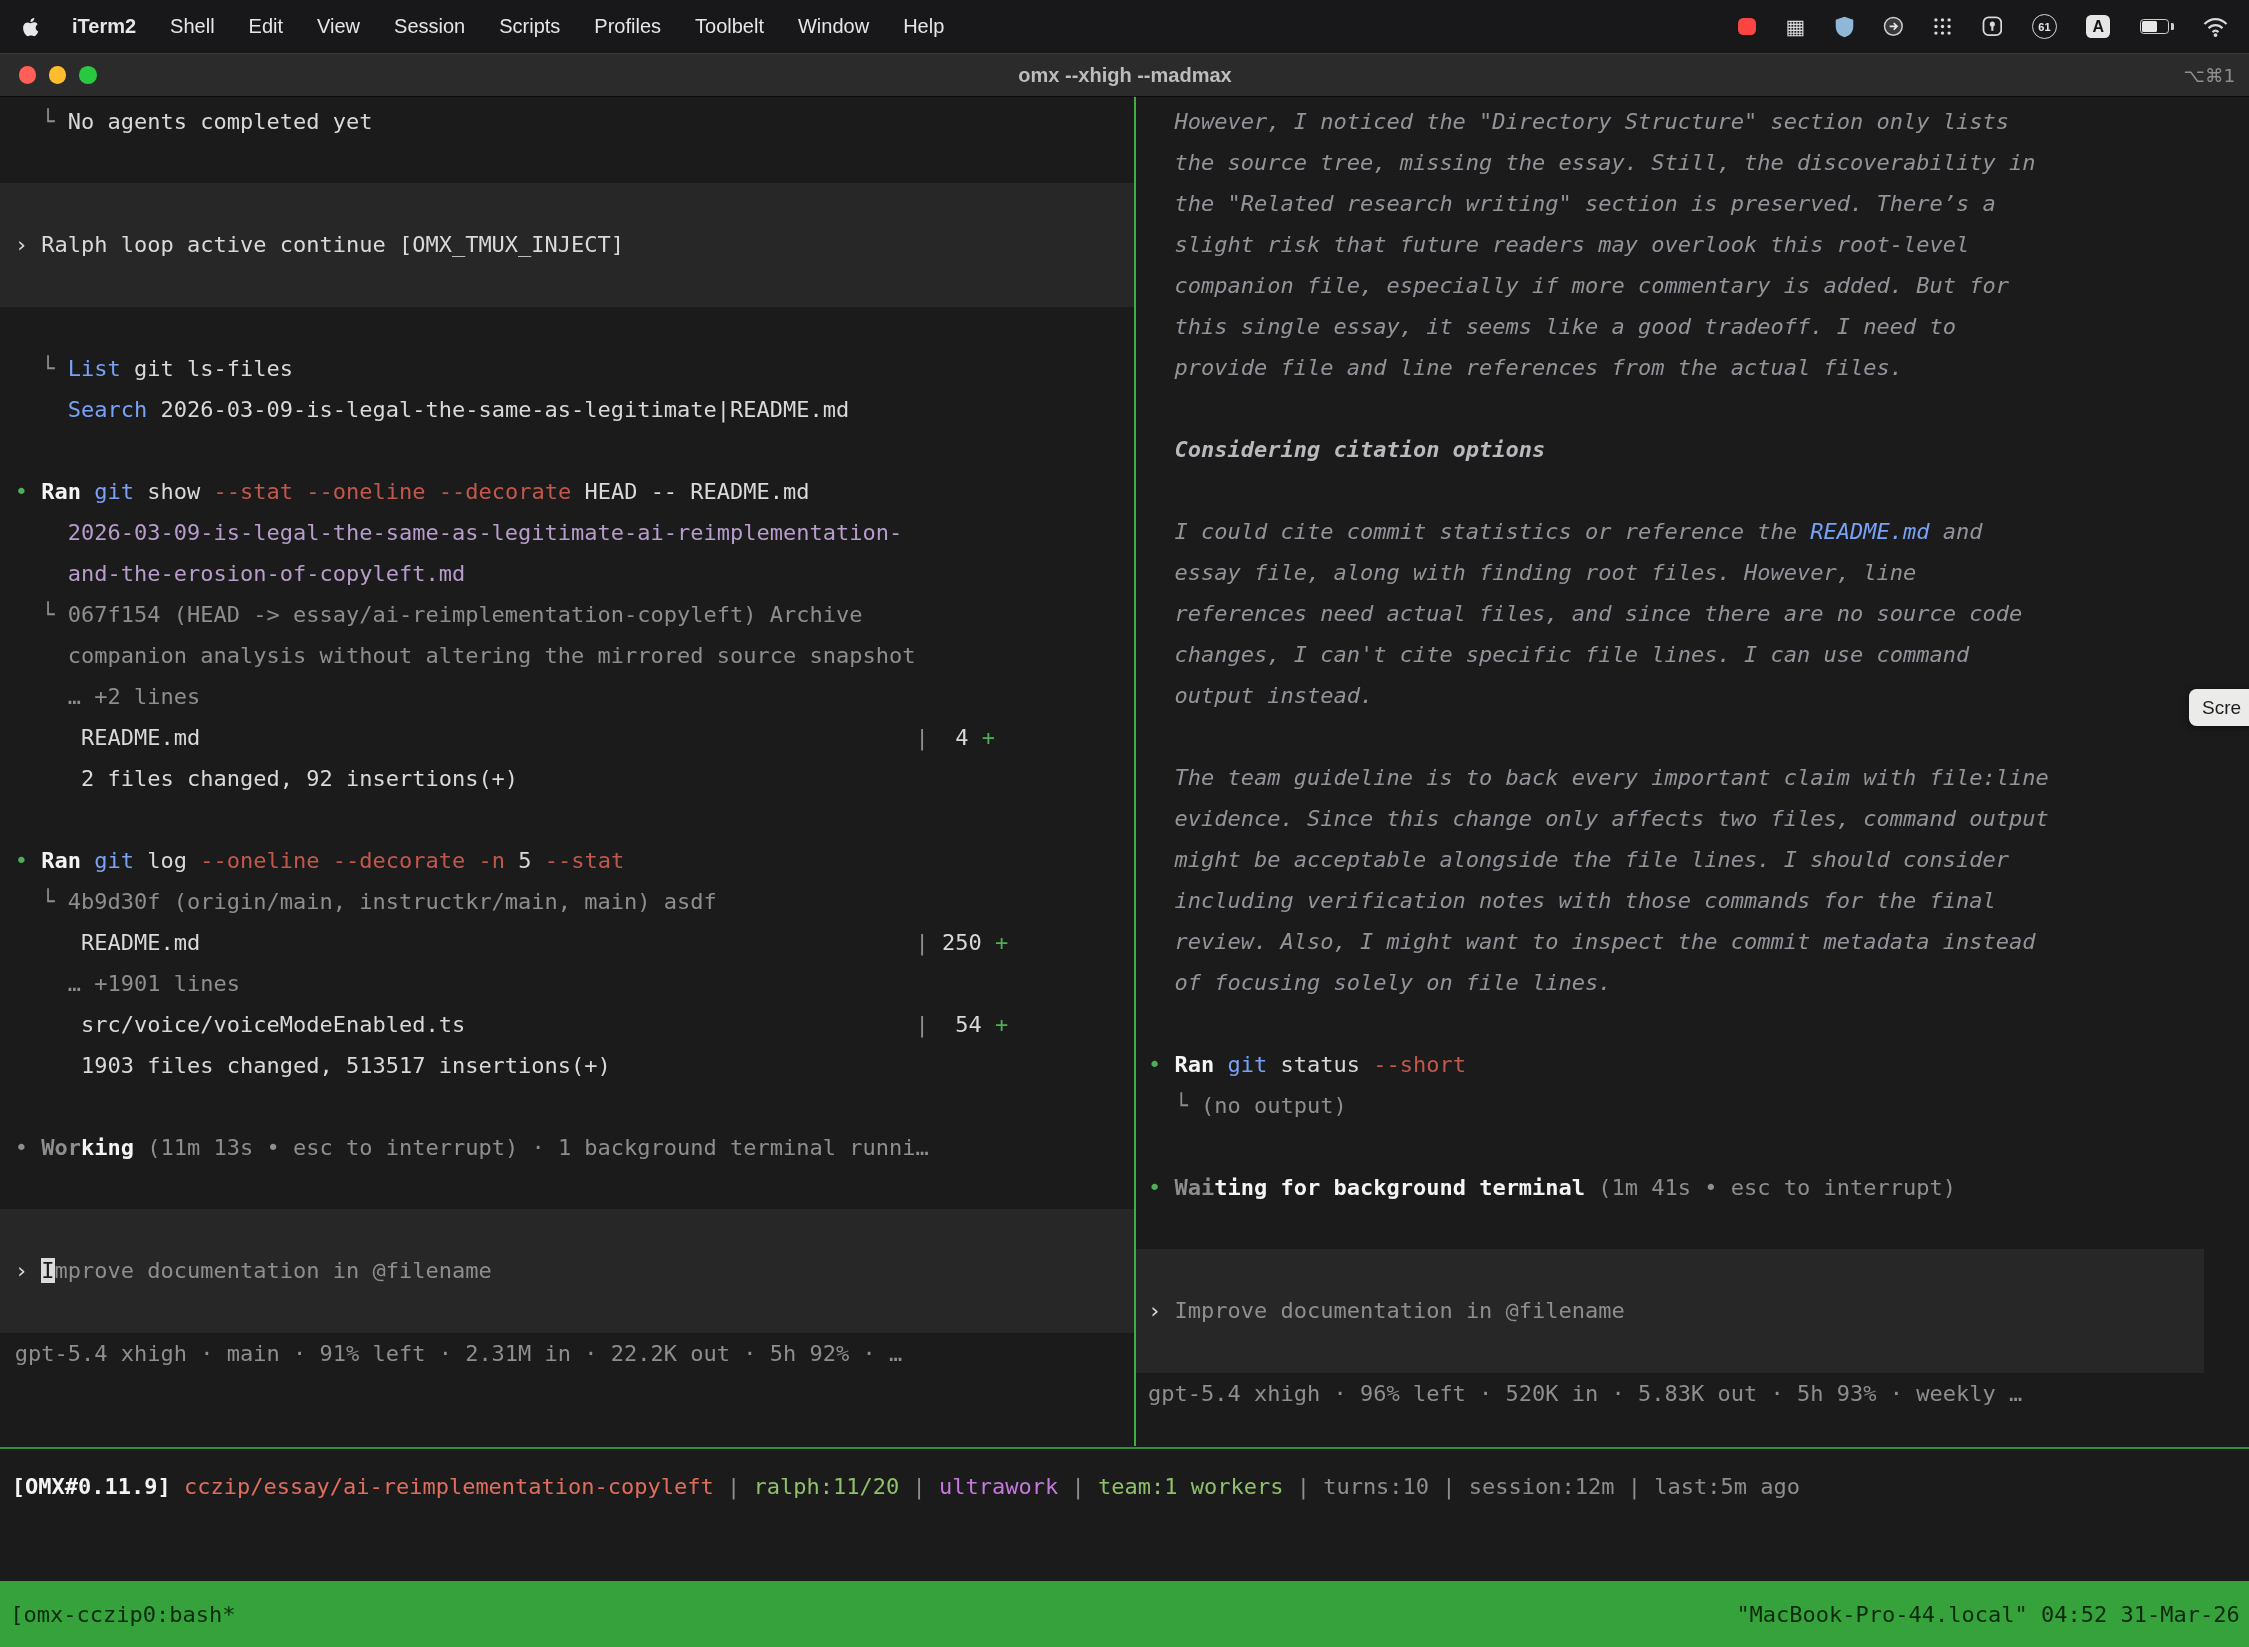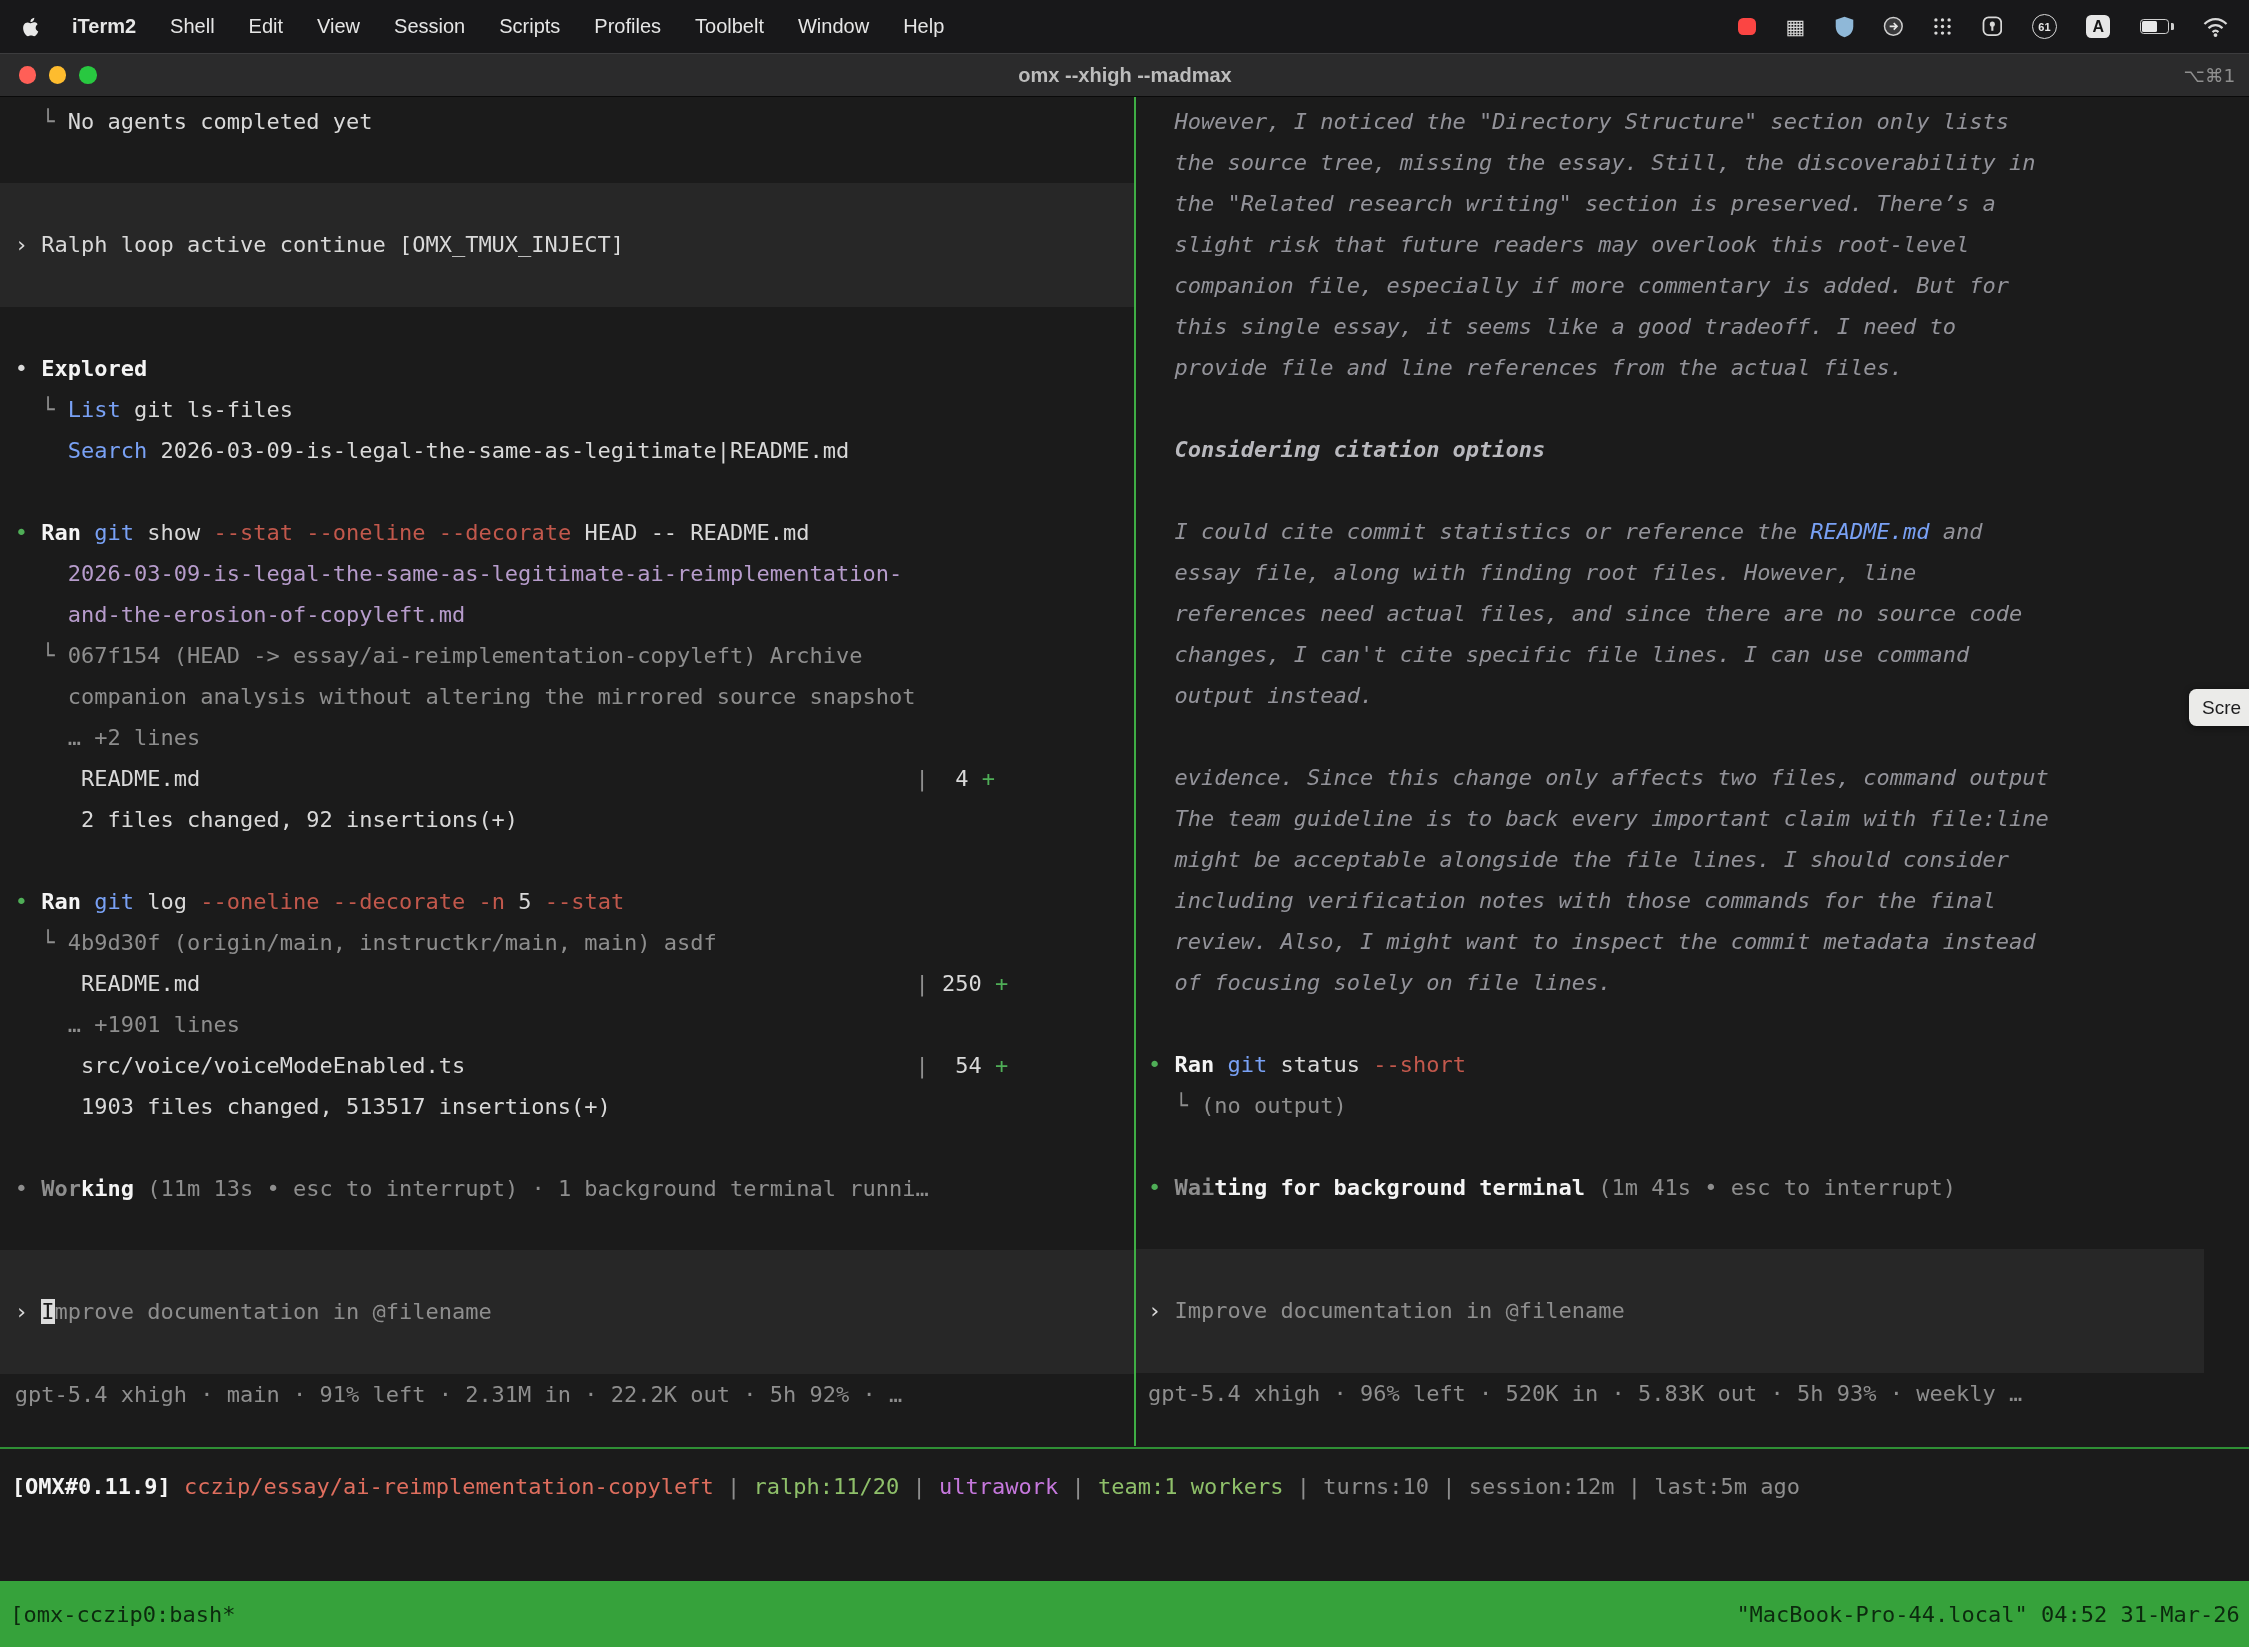--- a/index.html
+++ b/index.html
@@ -176,21 +176,20 @@
   </div>
 
   <div class="terminal">
     <div class="pane pane-left">
         <div class="line"><span class="t-dim">  └ </span><span class="t-fg">No agents completed yet</span></div>
         <div class="line"></div>
         <div class="tbox box-inject">
           <div class="line"><span class="t-fg">› Ralph loop active continue [OMX_TMUX_INJECT]</span></div>
         </div>
         <div class="line"></div>
-        <div class="line"><span class="t-fg">• </span><span class="t-boldfg">Explored</span></div>
         <div class="line"><span class="t-dim">  └ </span><span class="t-blue">List</span><span class="t-fg"> git ls-files</span></div>
         <div class="line"><span class="t-fg">    </span><span class="t-blue">Search</span><span class="t-fg"> 2026-03-09-is-legal-the-same-as-legitimate|README.md</span></div>
         <div class="line"></div>
         <div class="line"><span class="t-green">• </span><span class="t-boldfg">Ran</span><span class="t-fg"> </span><span class="t-blue">git</span><span class="t-fg"> show </span><span class="t-red">--stat --oneline --decorate</span><span class="t-fg"> HEAD -- README.md</span></div>
         <div class="line"><span class="t-purple">    2026-03-09-is-legal-the-same-as-legitimate-ai-reimplementation-</span></div>
         <div class="line"><span class="t-purple">    and-the-erosion-of-copyleft.md</span></div>
         <div class="line"><span class="t-dim">  └ 067f154 (HEAD -&gt; essay/ai-reimplementation-copyleft) Archive</span></div>
         <div class="line"><span class="t-dim">    companion analysis without altering the mirrored source snapshot</span></div>
         <div class="line"><span class="t-dim">    … +2 lines</span></div>
         <div class="line"><span class="t-fg">     README.md                                                      </span><span class="t-dim">|</span><span class="t-fg">  4 </span><span class="t-green">+</span></div>
@@ -221,22 +220,22 @@
         <div class="line"><span class="t-it">  provide file and line references from the actual files.</span></div>
         <div class="line"></div>
         <div class="line"><span class="t-itbold">  Considering citation options</span></div>
         <div class="line"></div>
         <div class="line"><span class="t-it">  I could cite commit statistics or reference the </span><span class="t-itblue">README.md</span><span class="t-it"> and</span></div>
         <div class="line"><span class="t-it">  essay file, along with finding root files. However, line</span></div>
         <div class="line"><span class="t-it">  references need actual files, and since there are no source code</span></div>
         <div class="line"><span class="t-it">  changes, I can't cite specific file lines. I can use command</span></div>
         <div class="line"><span class="t-it">  output instead.</span></div>
         <div class="line"></div>
+        <div class="line"><span class="t-it">  The team guideline is to back every important claim with file:line</span></div>
         <div class="line"><span class="t-it">  evidence. Since this change only affects two files, command output</span></div>
-        <div class="line"><span class="t-it">  The team guideline is to back every important claim with file:line</span></div>
         <div class="line"><span class="t-it">  might be acceptable alongside the file lines. I should consider</span></div>
         <div class="line"><span class="t-it">  including verification notes with those commands for the final</span></div>
         <div class="line"><span class="t-it">  review. Also, I might want to inspect the commit metadata instead</span></div>
         <div class="line"><span class="t-it">  of focusing solely on file lines.</span></div>
         <div class="line"></div>
         <div class="line"><span class="t-green">• </span><span class="t-boldfg">Ran</span><span class="t-fg"> </span><span class="t-blue">git</span><span class="t-fg"> status </span><span class="t-red">--short</span></div>
         <div class="line"><span class="t-dim">  └ (no output)</span></div>
         <div class="line"></div>
         <div class="line"><span class="t-green">• </span><span class="t-dimbold">Wai</span><span class="t-boldfg">ting for background terminal</span><span class="t-dim"> (1m 41s • esc to interrupt)</span></div>
         <div class="line"></div>

